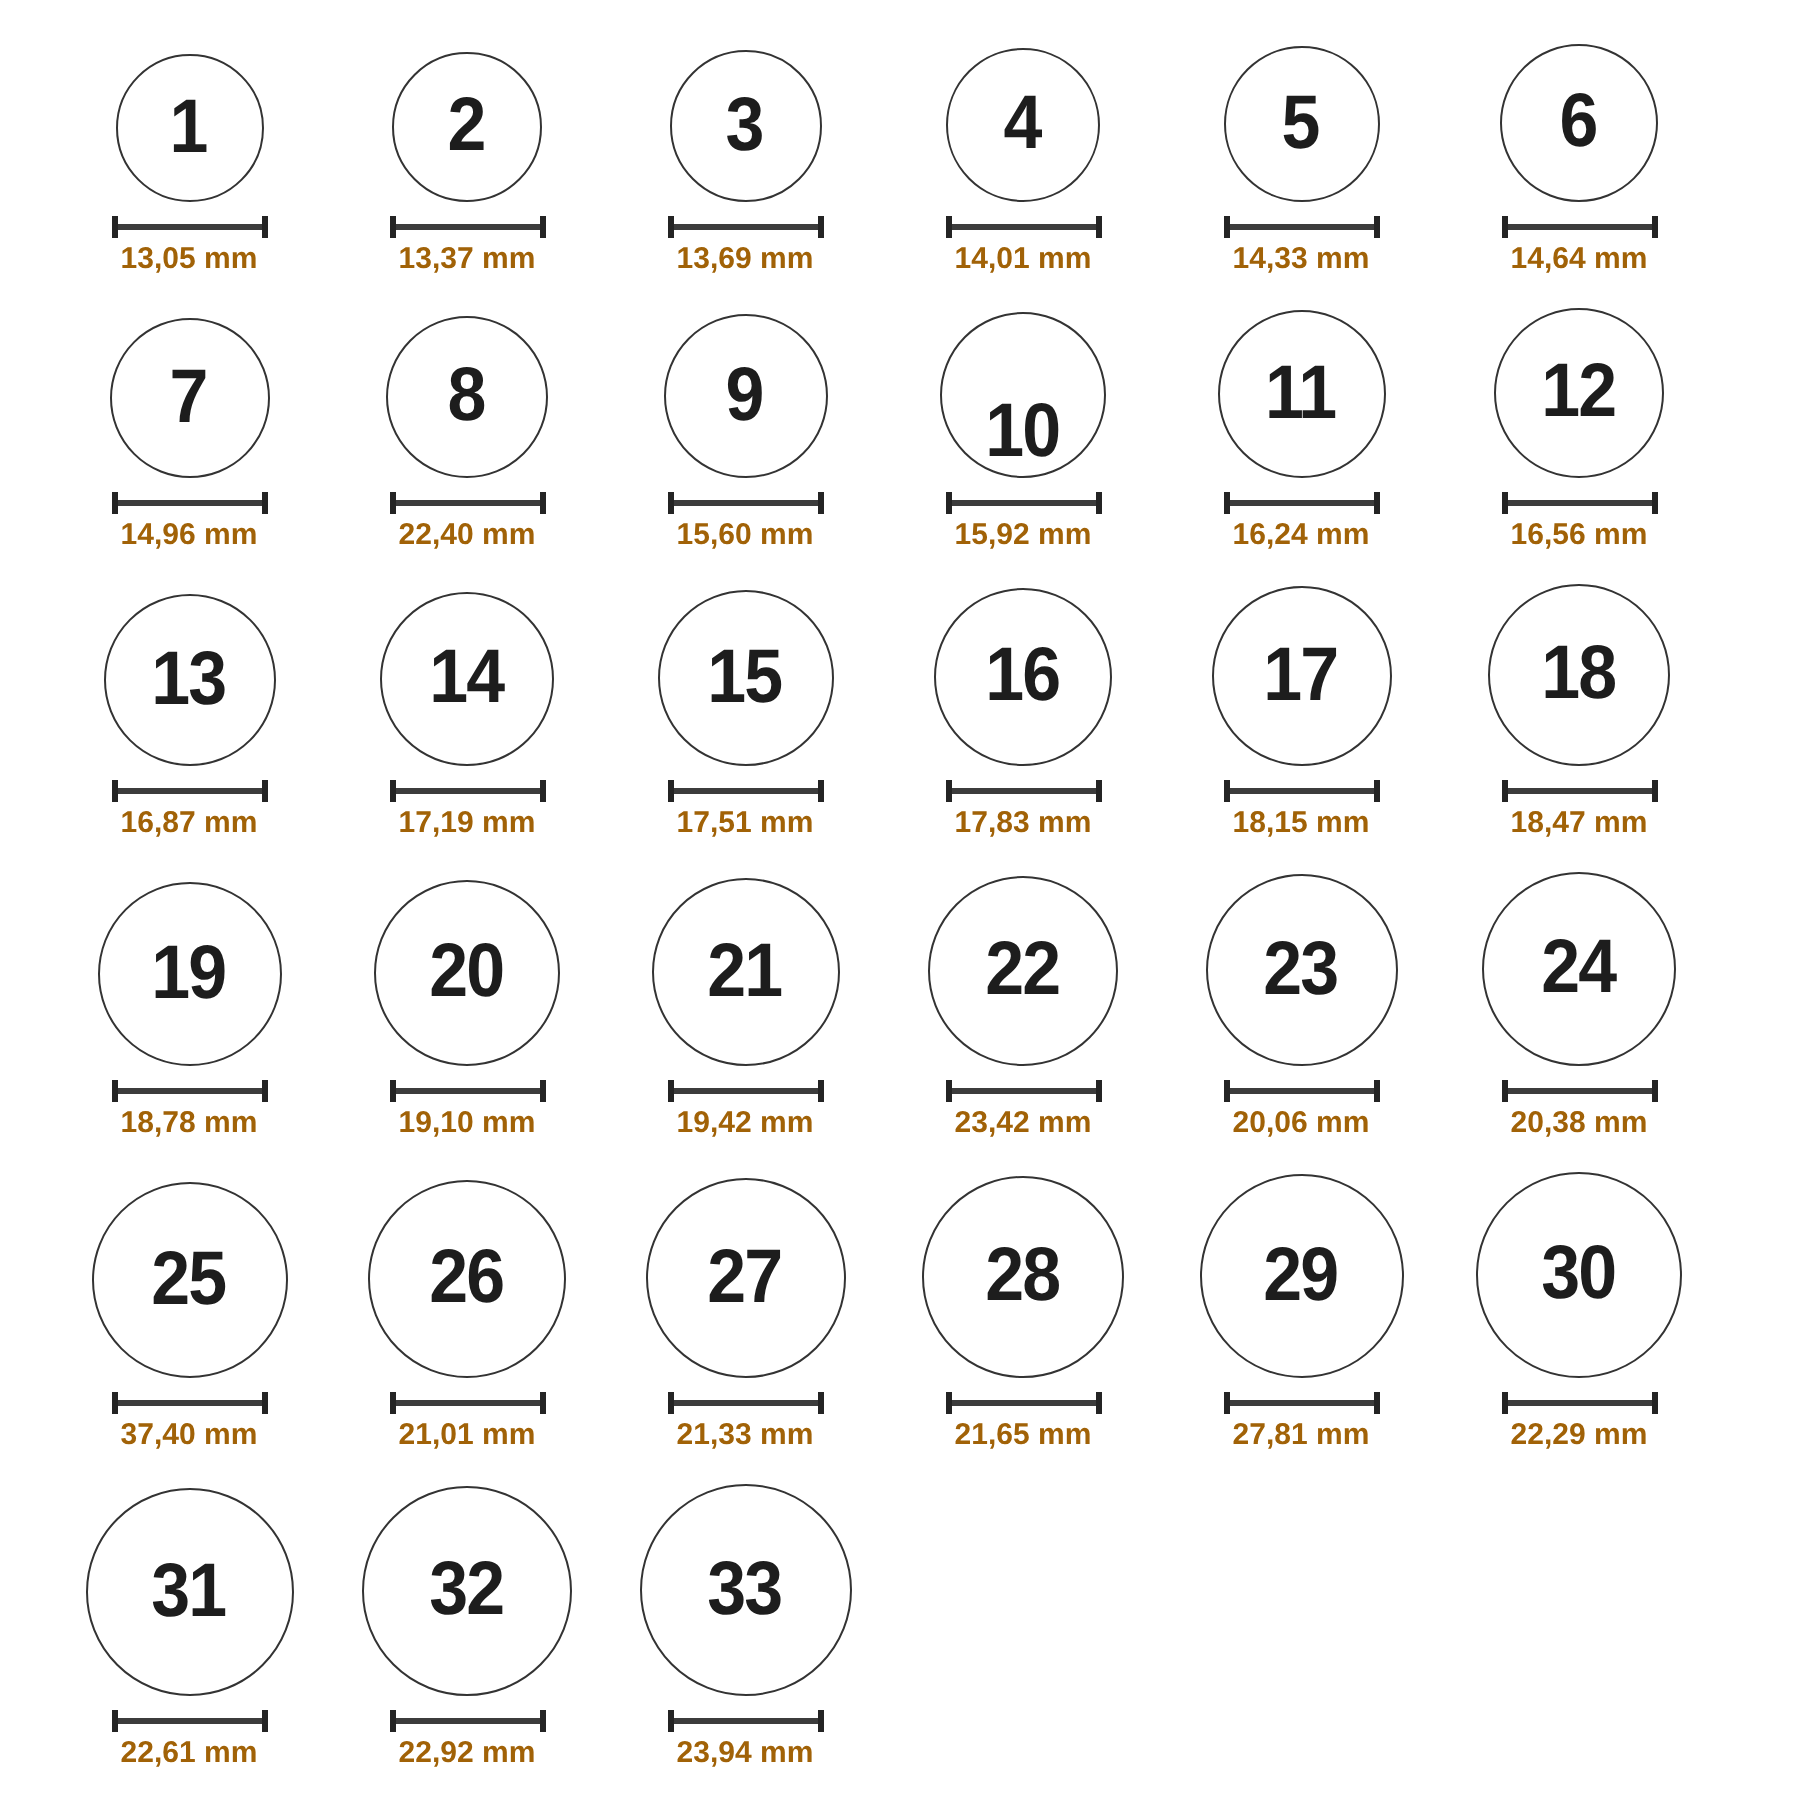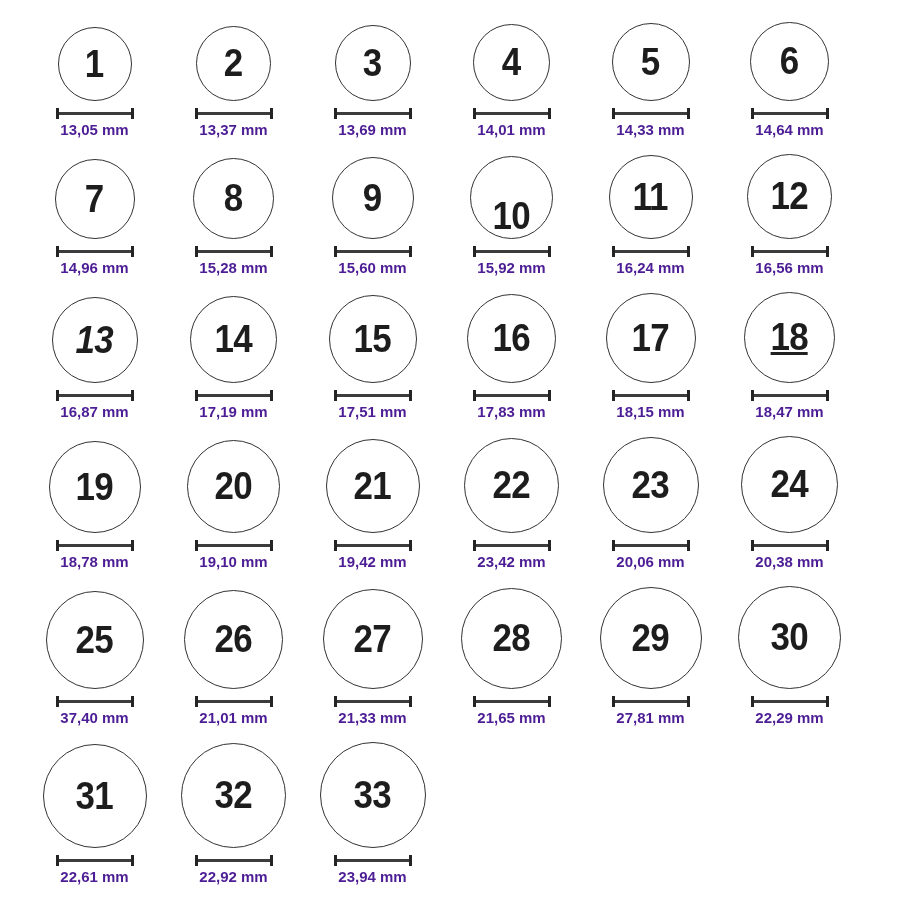--- a/index.html
+++ b/index.html
@@ -61,21 +61,21 @@
     top: 4px;
     height: 2.5px;
     background: #3c3c3c;
   }
   .mm-label {
     margin-top: 2px;
     font-weight: bold;
     font-size: 15px;
     height: 18px;
     line-height: 18px;
-    color: #4c1d95;
+    color: #a16207;
     white-space: nowrap;
   }
 </style>
 </head>
 <body>
 
 <main class="chart">
   <div id="rows">
       <div class="row">
         <div class="cell">
@@ -127,21 +127,21 @@
       <span class="num">7</span>
     </div>
     <div class="measure"></div>
     <div class="mm-label">14,96 mm</div>
   </div>
         <div class="cell">
     <div class="circle" style="width: 81px; height: 81px;">
       <span class="num">8</span>
     </div>
     <div class="measure"></div>
-    <div class="mm-label">15,28 mm</div>
+    <div class="mm-label">22,40 mm</div>
   </div>
         <div class="cell">
     <div class="circle" style="width: 82px; height: 82px;">
       <span class="num">9</span>
     </div>
     <div class="measure"></div>
     <div class="mm-label">15,60 mm</div>
   </div>
         <div class="cell">
     <div class="circle" style="width: 83px; height: 83px; align-items: flex-end;">
@@ -160,21 +160,21 @@
         <div class="cell">
     <div class="circle" style="width: 85px; height: 85px;">
       <span class="num">12</span>
     </div>
     <div class="measure"></div>
     <div class="mm-label">16,56 mm</div>
   </div>
       </div>
       <div class="row">
         <div class="cell">
-    <div class="circle" style="width: 86px; height: 86px; font-style: italic;">
+    <div class="circle" style="width: 86px; height: 86px;">
       <span class="num">13</span>
     </div>
     <div class="measure"></div>
     <div class="mm-label">16,87 mm</div>
   </div>
         <div class="cell">
     <div class="circle" style="width: 87px; height: 87px;">
       <span class="num">14</span>
     </div>
     <div class="measure"></div>
@@ -195,21 +195,21 @@
     <div class="mm-label">17,83 mm</div>
   </div>
         <div class="cell">
     <div class="circle" style="width: 90px; height: 90px;">
       <span class="num">17</span>
     </div>
     <div class="measure"></div>
     <div class="mm-label">18,15 mm</div>
   </div>
         <div class="cell">
-    <div class="circle" style="width: 91px; height: 91px; text-decoration: underline;">
+    <div class="circle" style="width: 91px; height: 91px;">
       <span class="num">18</span>
     </div>
     <div class="measure"></div>
     <div class="mm-label">18,47 mm</div>
   </div>
       </div>
       <div class="row">
         <div class="cell">
     <div class="circle" style="width: 92px; height: 92px;">
       <span class="num">19</span>

